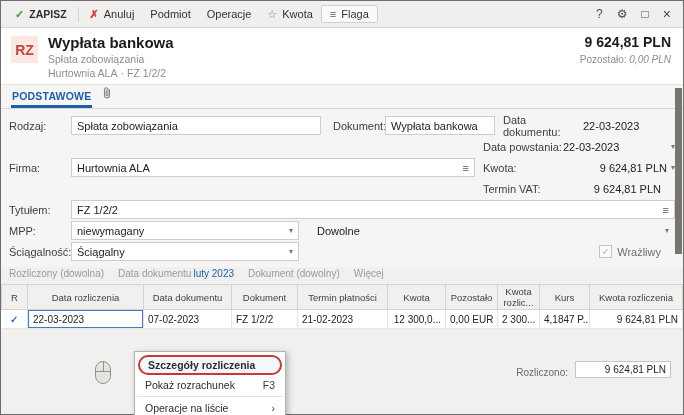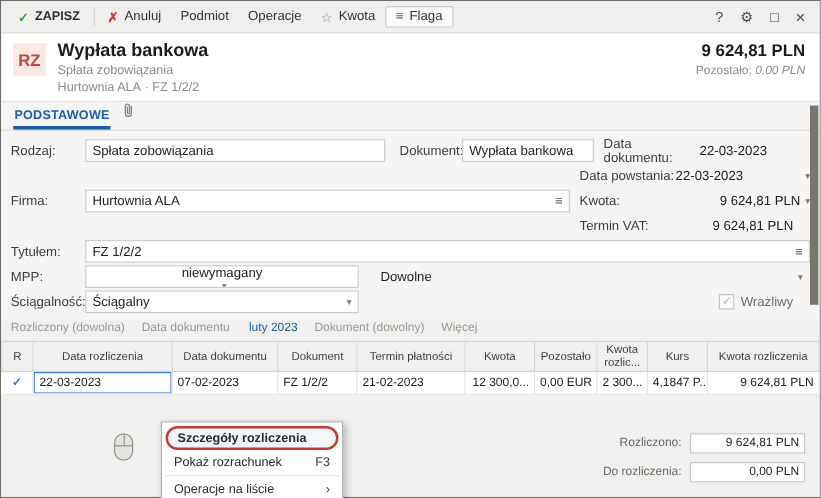--- a/index.html
+++ b/index.html
@@ -52,39 +52,39 @@
   .ml12 { margin-left:12px; } .ml8 { margin-left:8px; }
   .cbwrap { margin-left:auto; display:flex; align-items:center; gap:5px; padding-right:14px; color:#6f6d6a; }
   .cb { width:13px; height:13px; border:1px solid #c6c4c1; background:#fbfaf9; color:#b7b5b2; font-size:10px; line-height:11px; text-align:center; }
 
   
   .rozliczenia { flex:1; background:#f1f0ee; position:relative; }
   .sectitle { display:flex; align-items:center; padding:5px 10px 4px 8px; }
   .sectitle .txt { color:#1b5fae; font-size:11px; font-weight:bold; letter-spacing:.2px; }
   .sectitle .line { flex:1; height:1px; background:#dedcd9; margin-left:8px; }
   .filters { display:flex; gap:14px; padding:1px 10px 5px 8px; font-size:10px; color:#9b9996; }
-  .filters .blue { color:#1b5fae; margin-left:16px; }
+  .filters .blue { color:#1b5fae; margin-left:2px; }
   table { width:100%; border-collapse:collapse; table-layout:fixed; background:#fff; }
   th { background:#f1f0ee; border:1px solid #d6d4d1; font-weight:normal; font-size:9.5px; color:#3f3f3d; padding:1px 2px; height:23px; overflow:hidden; }
   td { border-right:1px solid #e6e4e1; border-bottom:1px solid #e6e4e1; font-size:10px; color:#222; padding:1px 4px; height:18px; overflow:hidden; white-space:nowrap; background:#fff; }
   td.chk { text-align:center; color:#2a6fc4; font-weight:bold; font-size:10px; }
   td.num { text-align:right; }
   td.editcell { padding:0; }
   .editbox { border:1px solid #3a7bd5; background:#fff; height:18px; display:flex; align-items:center; padding:0 4px; font-size:10px; }
 
   
   .ctxmenu { position:absolute; left:133px; top:350px; width:152px; background:#fff; border:1px solid #b3b1ae; box-shadow:2px 2px 6px rgba(0,0,0,.25); padding:2px 0; z-index:6; }
   .mi { font-size:10.5px; color:#2c2c2c; padding:3px 10px; display:flex; align-items:center; cursor:default; }
   .mi .short { margin-left:auto; color:#3e3e3c; }
   .mi.highlight { font-weight:bold; border:2px solid #c53a31; border-radius:10px; margin:1px 3px; padding:2px 8px; background:#f3f6fa; }
   .msep { height:1px; background:#e2e0dd; margin:2px 2px; }
 
   
   .summary { position:absolute; right:12px; top:360px; z-index:4; }
-  .srow { display:flex; align-items:center; justify-content:flex-end; margin-bottom:7px; font-size:10px; color:#6b6966; }
+  .srow { display:flex; align-items:flex-end; justify-content:flex-end; margin-bottom:7px; font-size:10px; color:#6b6966; }
   .sbox { width:96px; height:17px; background:#fff; border:1px solid #c9c7c4; display:flex; align-items:center; justify-content:flex-end; padding:0 4px; margin-left:7px; font-size:10px; color:#1f1f1f; }
 
   
   .vscroll { position:absolute; right:1px; top:87px; width:7px; height:166px; background:#78756f; z-index:7; }
   .mouse-cursor { position:absolute; left:94px; top:360px; width:16px; height:23px; background:#e6e4e1; border:1px solid #8f8d8a; border-radius:8px 8px 8px 8px; z-index:7; opacity:.95; }
   .mouse-cursor::before { content:""; position:absolute; left:50%; top:0; width:1px; height:9px; background:#8f8d8a; }
   .mouse-cursor::after { content:""; position:absolute; left:0; top:9px; width:100%; height:1px; background:#8f8d8a; }
 </style>
 </head>
 <body>
@@ -200,21 +200,21 @@
     <div class="frow">
       <span class="lbl w62">Tytułem:</span>
       <div class="fld" style="flex:1;">
         <span class="grow">FZ 1/2/2</span>
         <span class="fmenu">≡</span>
       </div>
     </div>
 
     <div class="frow">
       <span class="lbl w62">MPP:</span>
-      <div class="fld" style="width:228px;flex-direction:column;">
+      <div class="fld" style="width:228px;">
         <span class="grow">niewymagany</span>
         <span class="arrow">▾</span>
       </div>
       <div class="fld" style="flex:1; margin-left:12px; background:transparent; border-color:transparent;">
         <span class="grow">Dowolne</span>
         <span class="arrow">▾</span>
       </div>
     </div>
 
     <div class="frow">
@@ -296,22 +296,18 @@
       <span>Operacje na liście</span>
       <span class="short">›</span>
     </div>
   </div>
 
   <div class="summary">
     <div class="srow">
       <span>Rozliczono:</span>
       <div class="sbox">9 624,81 PLN</div>
     </div>
-    <div class="srow">
-      <span>Do rozliczenia:</span>
-      <div class="sbox">0,00 PLN</div>
-    </div>
   </div>
 
   <div class="vscroll"></div>
   <div class="mouse-cursor"></div>
 
 </div>
 
 </body></html>

